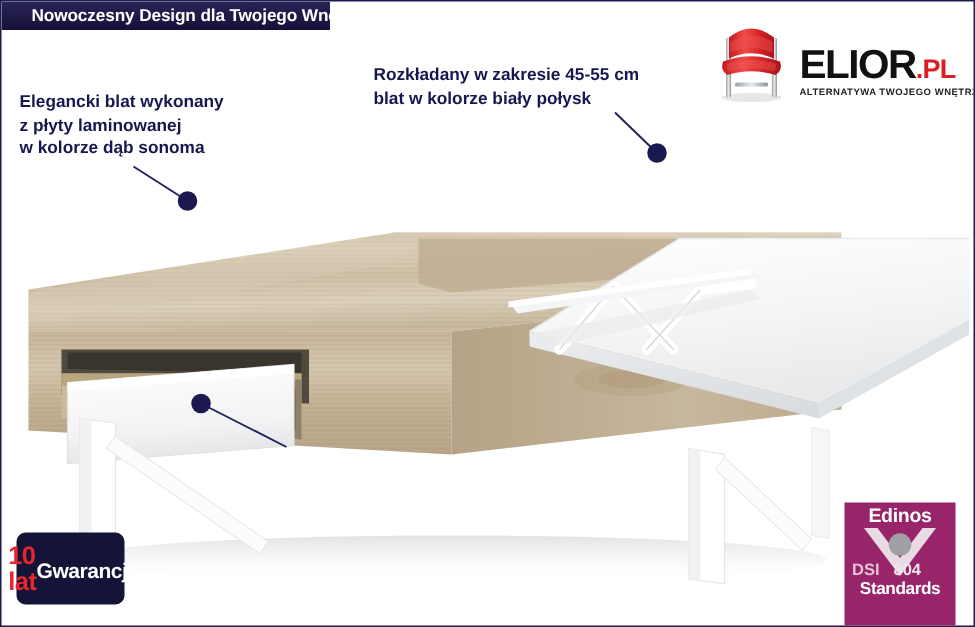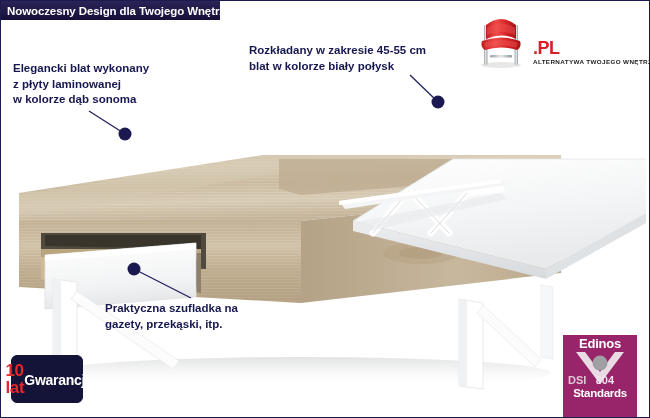--- a/index.html
+++ b/index.html
@@ -5,21 +5,21 @@
   html,body{margin:0;padding:0;background:#fff;}
   body{width:650px;height:418px;overflow:hidden;
        font-family:"Liberation Sans", sans-serif;}
 
   #stage{position:relative;width:650px;height:418px;box-sizing:border-box;
          border:1px solid #1b1b4d;background:#ffffff;overflow:hidden;}
 
   
   #banner{position:absolute;left:0;top:0;width:219px;height:19px;
           background:linear-gradient(180deg,#2a2358 0%,#211b4a 45%,#151038 100%);
-          display:flex;align-items:center;padding-left:6px;box-sizing:border-box;}
+          display:flex;align-items:center;padding-left:20px;box-sizing:border-box;}
   #banner-text{color:#ffffff;font-size:11.5px;font-weight:bold;letter-spacing:-.1px;
                white-space:nowrap;}
 
   
   #logo{position:absolute;right:8px;top:6px;width:168px;height:62px;
         display:flex;align-items:flex-end;}
   #chair{position:relative;width:56px;height:58px;flex:0 0 56px;margin-right:4px;}
   #logo-text{flex:1;padding-bottom:4px;}
   #logo-main{display:flex;align-items:baseline;line-height:1;}
   #logo-elior{font-size:27px;font-weight:bold;color:#111111;letter-spacing:-1px;
@@ -207,20 +207,21 @@
       <rect x="11" y="14" width="3.4" height="40" rx="1.2" fill="url(#legG)"></rect>
       <rect x="41.6" y="14" width="3.4" height="40" rx="1.2" fill="url(#legG)"></rect>
       <rect x="17" y="44" width="22" height="2.6" rx="1" fill="url(#legG)"></rect>
       <path d="M13 14 q15 -12 30 0 v14 q-15 -7 -30 0 z" fill="url(#redG)"></path>
       <path d="M14 17 q14 -9 28 0 v7 q-14 -6 -28 0 z" fill="#ef5452" opacity="0.45"></path>
       <path d="M9 30 q19 -7 38 0 q2 6 -3 9 q-16 -5 -32 0 q-5 -3 -3 -9 z" fill="url(#redG)"></path>
       <path d="M12 31.5 q16 -5 32 0 q1 3 -1 5 q-15 -4 -30 0 q-2 -2 -1 -5 z" fill="#f25c58" opacity="0.4"></path>
     </svg>
     <div id="logo-text">
       <div id="logo-main">
+        <span id="logo-elior">ELIOR</span>
         <span id="logo-pl">.PL</span>
       </div>
       <div id="logo-tag">ALTERNATYWA TWOJEGO WNĘTRZA</div>
     </div>
   </div>
 
   <svg id="leaders" viewBox="0 0 650 418">
     <g stroke="#23215e" stroke-width="1.3" fill="none">
       <line x1="88" y1="110" x2="124" y2="133"></line>
       <line x1="409" y1="74" x2="437" y2="101"></line>
@@ -229,22 +230,20 @@
     <circle cx="124" cy="133" r="6.5" fill="#1b1950"></circle>
     <circle cx="437" cy="101" r="6.5" fill="#1b1950"></circle>
     <circle cx="133" cy="268" r="6.5" fill="#1b1950"></circle>
   </svg>
 
   <div class="callout" id="callout-worktop">Elegancki blat wykonany
 z płyty laminowanej
 w kolorze dąb sonoma</div>
   <div class="callout" id="callout-lift">Rozkładany w zakresie 45-55 cm
 blat w kolorze biały połysk</div>
-  <div class="callout" id="callout-drawer">Praktyczna szufladka na
-gazety, przekąski, itp.</div>
 
   <div id="warranty">
     <span id="warranty-top">10 lat</span>
     <span id="warranty-bottom">Gwarancji</span>
   </div>
 
   <div id="edinos">
     <div id="edinos-title">Edinos</div>
     <div id="edinos-mid">
       <svg width="70" height="36" viewBox="0 0 70 36">

